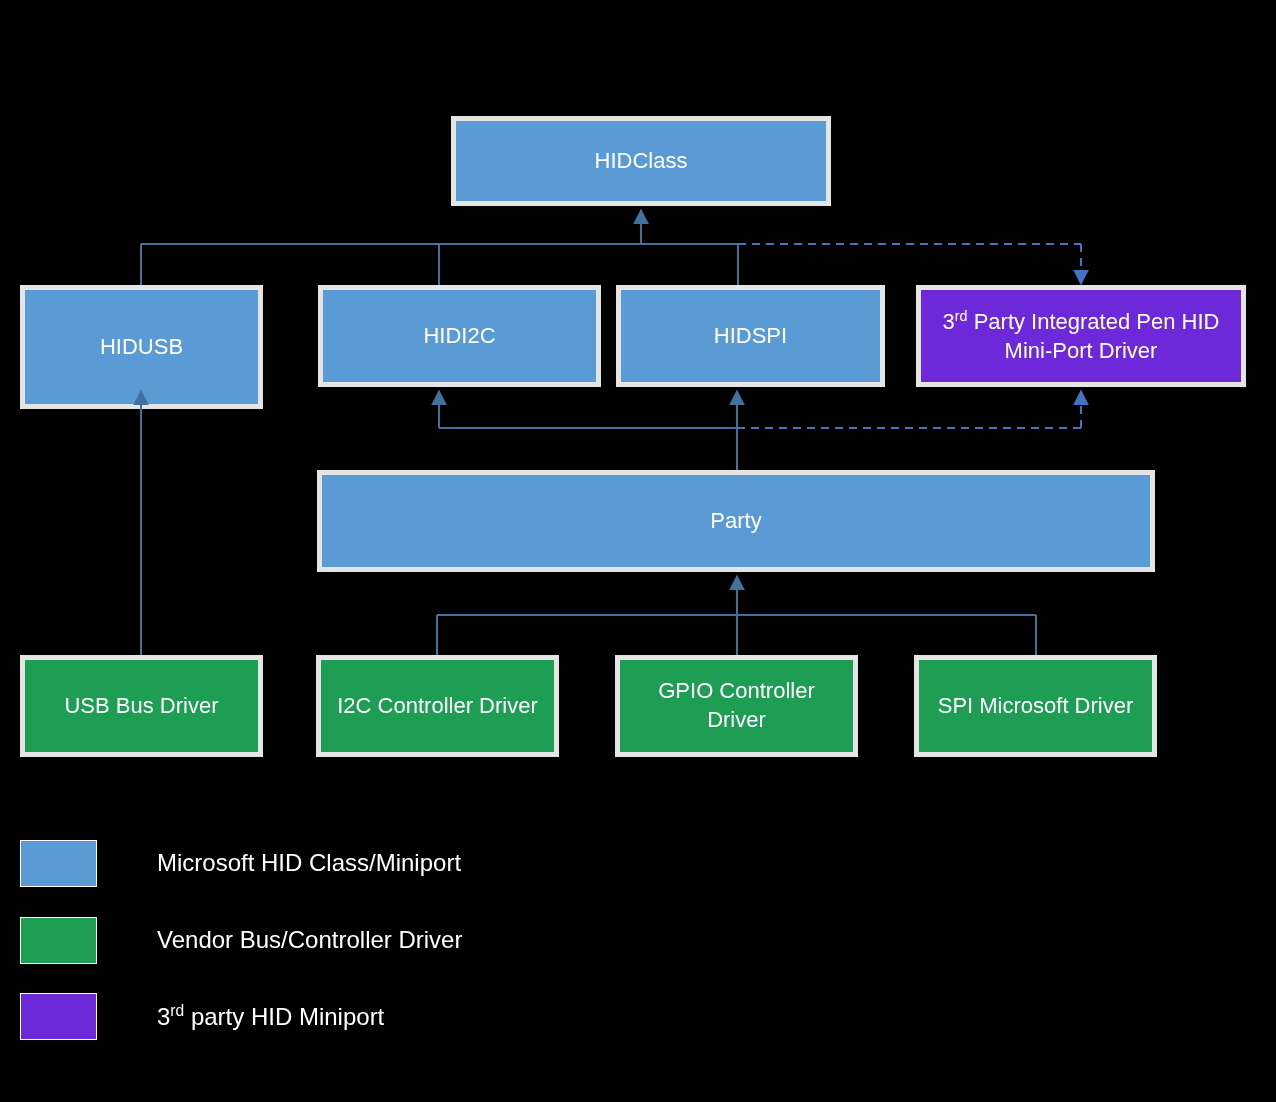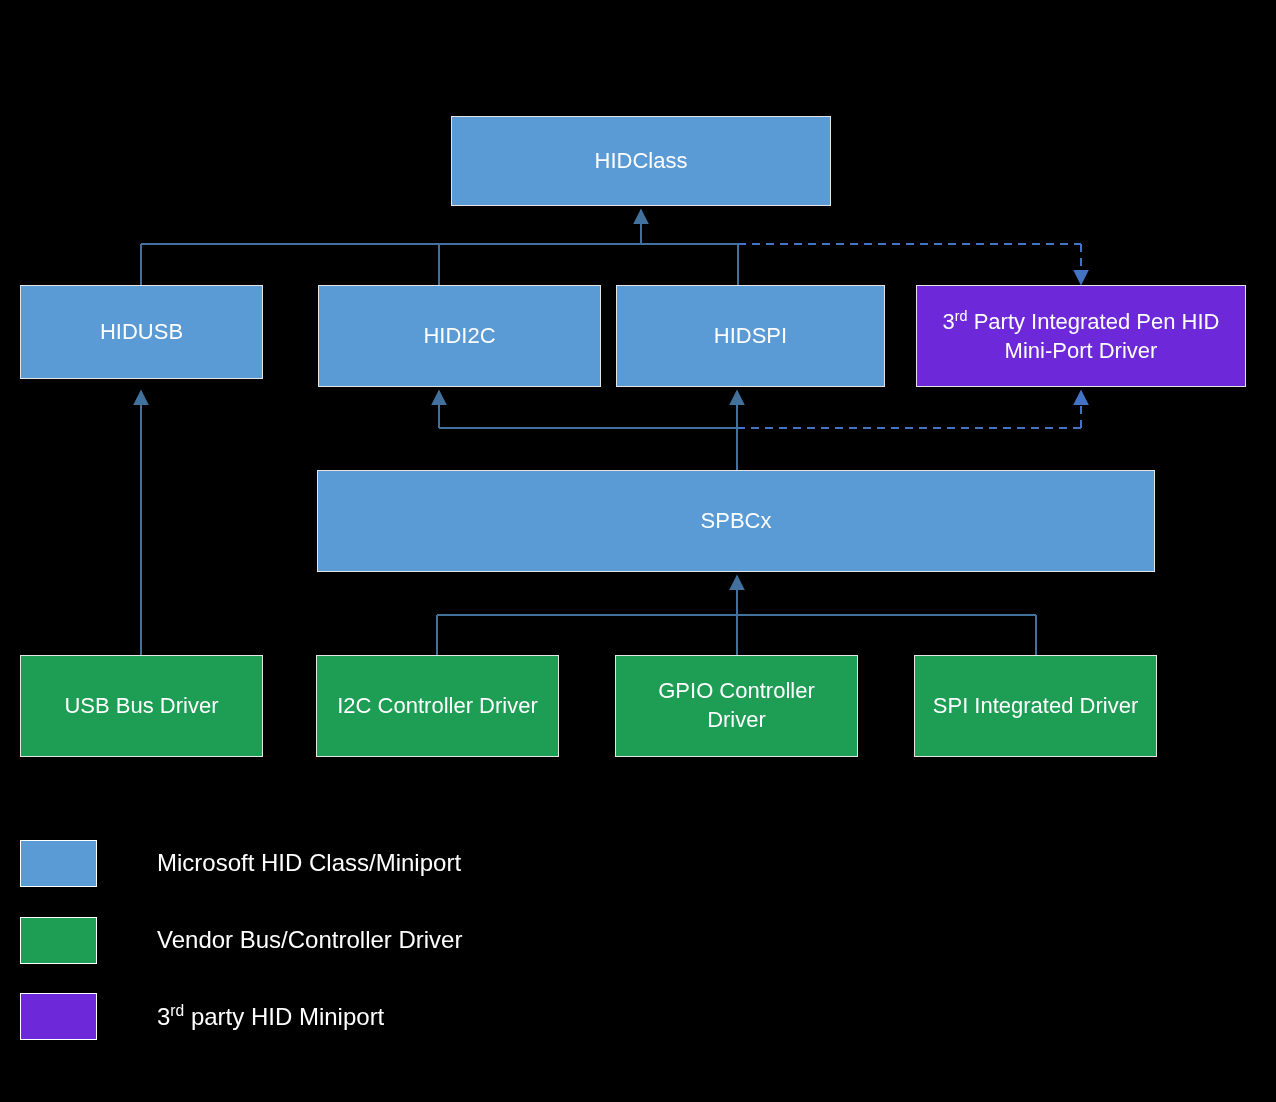--- a/index.html
+++ b/index.html
@@ -1,59 +1,59 @@
 <!DOCTYPE html>
 <html><head>
 <meta charset="utf-8">
 <style>
   html,body{margin:0;padding:0;background:#000;width:1276px;height:1102px;overflow:hidden;font-family:"Segoe UI",Arial,sans-serif;}
-  .box{position:absolute;border:1px solid #e5e5e5;display:flex;align-items:center;justify-content:center;text-align:center;color:#fff;font-size:22px;line-height:1.3;padding:16px;box-sizing:border-box;}
+  .box{position:absolute;border:5px solid #e5e5e5;display:flex;align-items:center;justify-content:center;text-align:center;color:#fff;font-size:22px;line-height:1.3;padding:16px;box-sizing:border-box;}
   .blue{background:#5b9bd5;}
   .green{background:#1e9e54;}
   .purple{background:#6d28d9;}
   .legend-label{position:absolute;color:#fff;font-size:24px;margin-left:44px;}
   .legend-swatch{position:absolute;border:1px solid #fff;width:75px;height:45px;}
   sup{font-size:0.65em;}
   svg{position:absolute;left:0;top:0;pointer-events:none;}
 </style>
 </head>
 <body>
 
 <div class="box blue" style="left:451px;top:116px;width:380px;height:90px;">
     <span>HIDClass</span>
   </div>
 
-<div class="box blue" style="left:20px;top:285px;width:243px;height:94px;">
+<div class="box blue" style="left:20px;top:285px;width:243px;height:124px;">
     <span>HIDUSB</span>
   </div>
 <div class="box blue" style="left:318px;top:285px;width:283px;height:102px;">
     <span>HIDI2C</span>
   </div>
 <div class="box blue" style="left:616px;top:285px;width:269px;height:102px;justify-content:center;">
     <span>HIDSPI</span>
   </div>
 <div class="box purple" style="left:916px;top:285px;width:330px;height:102px;">
   <span><span>3</span><sup>rd</sup><span> Party Integrated Pen HID Mini-Port Driver</span></span>
 </div>
 
 <div class="box blue" style="left:317px;top:470px;width:838px;height:102px;">
-    <span>SPBCx</span>
+    <span>Party</span>
   </div>
 
 <div class="box green" style="left:20px;top:655px;width:243px;height:102px;">
     <span>USB Bus Driver</span>
   </div>
 <div class="box green" style="left:316px;top:655px;width:243px;height:102px;">
     <span>I2C Controller Driver</span>
   </div>
 <div class="box green" style="left:615px;top:655px;width:243px;height:102px;">
     <span>GPIO Controller Driver</span>
   </div>
 <div class="box green" style="left:914px;top:655px;width:243px;height:102px;">
-    <span>SPI Integrated Driver</span>
+    <span>SPI Microsoft Driver</span>
   </div>
 
 <div class="legend-swatch blue" style="left:20px;top:840px;"></div>
 <div class="legend-label" style="left:113px;top:849px;">Microsoft HID Class/Miniport</div>
 
 <div class="legend-swatch green" style="left:20px;top:917px;"></div>
 <div class="legend-label" style="left:113px;top:926px;">Vendor Bus/Controller Driver</div>
 
 <div class="legend-swatch purple" style="left:20px;top:993px;"></div>
 <div class="legend-label" style="left:113px;top:1002px;"><span>3</span><sup>rd</sup><span> party HID Miniport</span></div>

